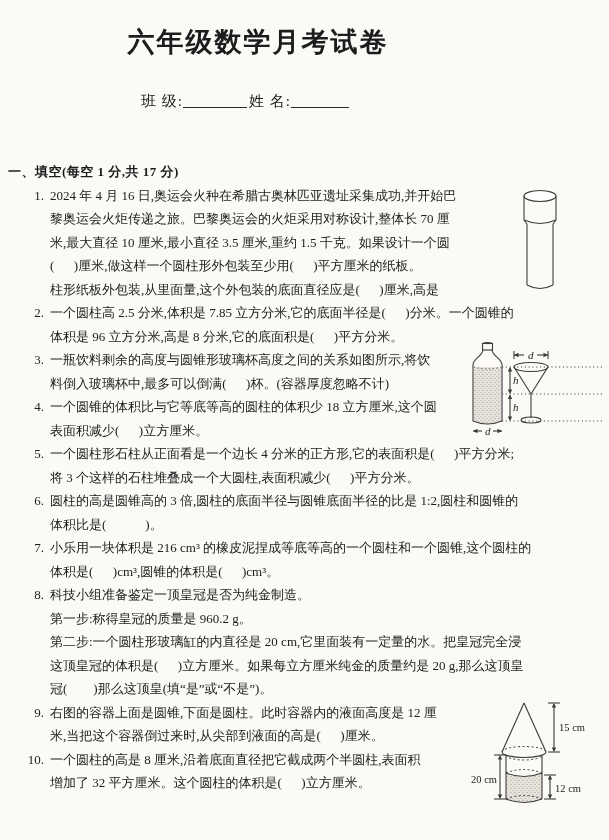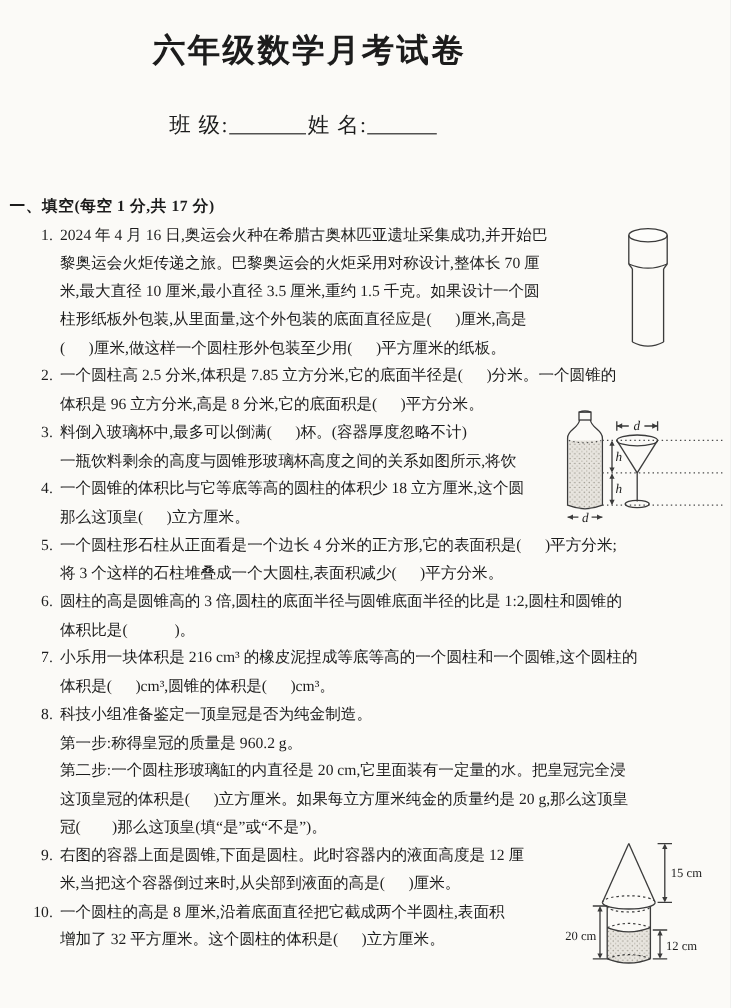--- a/index.html
+++ b/index.html
@@ -7,21 +7,21 @@
     position:relative;width:609px;height:840px;margin:0 auto;
     background:#fbfaf7;overflow:hidden;
     font-family:"Liberation Serif","DejaVu Serif",serif;
     color:#1c1c1c;
   }
   .title{
     position:absolute;top:24px;left:0;width:516px;text-align:center;
     font-size:27px;font-weight:bold;letter-spacing:2px;
   }
   .hdr{
-    position:absolute;top:92px;left:141px;font-size:18px;letter-spacing:1px;
+    position:absolute;top:92px;left:141px;font-size:15px;letter-spacing:1px;
   }
   .blank{display:inline-block;border-bottom:1.4px solid #2a2a2a;height:14px;vertical-align:-2px;}
   .blank-class{width:64px;margin-right:2px;}
   .blank-name{width:58px;}
   .content{
     position:absolute;top:160px;left:0;width:609px;
     font-size:13px;line-height:23.5px;
   }
   .sec{padding-left:8px;font-weight:bold;letter-spacing:.5px;}
   .sec .note{font-weight:bold;}
@@ -54,40 +54,40 @@
   </div>
 
   <div class="content">
     <div class="sec"><span>一、填空</span><span class="note">(每空 1 分,共 17 分)</span></div>
 
     <div class="q">
       <span class="qnum">1.</span>
       <div class="qline">2024 年 4 月 16 日,奥运会火种在希腊古奥林匹亚遗址采集成功,并开始巴</div>
       <div class="qline">黎奥运会火炬传递之旅。巴黎奥运会的火炬采用对称设计,整体长 70 厘</div>
       <div class="qline">米,最大直径 10 厘米,最小直径 3.5 厘米,重约 1.5 千克。如果设计一个圆</div>
+      <div class="qline">(      )厘米,做这样一个圆柱形外包装至少用(      )平方厘米的纸板。</div>
       <div class="qline">柱形纸板外包装,从里面量,这个外包装的底面直径应是(      )厘米,高是</div>
-      <div class="qline">(      )厘米,做这样一个圆柱形外包装至少用(      )平方厘米的纸板。</div>
     </div>
 
     <div class="q">
       <span class="qnum">2.</span>
       <div class="qline">一个圆柱高 2.5 分米,体积是 7.85 立方分米,它的底面半径是(      )分米。一个圆锥的</div>
       <div class="qline">体积是 96 立方分米,高是 8 分米,它的底面积是(      )平方分米。</div>
     </div>
 
     <div class="q">
       <span class="qnum">3.</span>
+      <div class="qline">一瓶饮料剩余的高度与圆锥形玻璃杯高度之间的关系如图所示,将饮</div>
       <div class="qline">料倒入玻璃杯中,最多可以倒满(      )杯。(容器厚度忽略不计)</div>
-      <div class="qline">一瓶饮料剩余的高度与圆锥形玻璃杯高度之间的关系如图所示,将饮</div>
     </div>
 
     <div class="q">
       <span class="qnum">4.</span>
       <div class="qline">一个圆锥的体积比与它等底等高的圆柱的体积少 18 立方厘米,这个圆</div>
-      <div class="qline">那么这顶皇(      )立方厘米。</div>
+      <div class="qline">表面积减少(      )立方厘米。</div>
     </div>
 
     <div class="q">
       <span class="qnum">5.</span>
       <div class="qline">一个圆柱形石柱从正面看是一个边长 4 分米的正方形,它的表面积是(      )平方分米;</div>
       <div class="qline">将 3 个这样的石柱堆叠成一个大圆柱,表面积减少(      )平方分米。</div>
     </div>
 
     <div class="q">
       <span class="qnum">6.</span>

